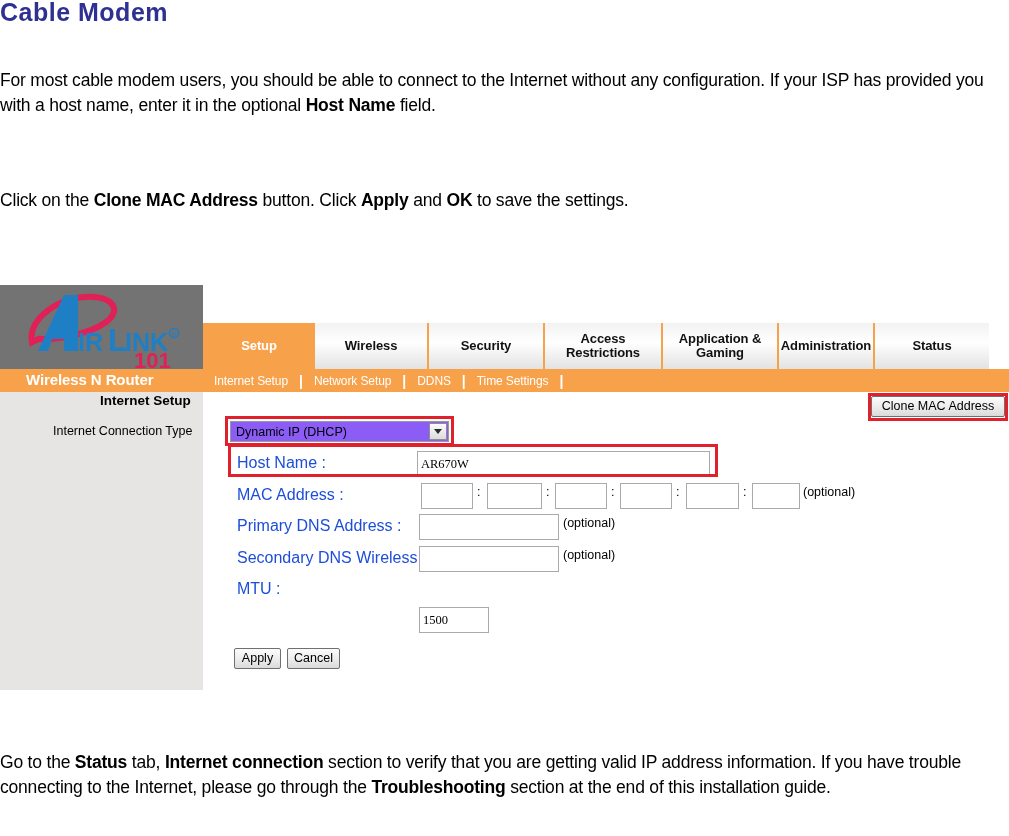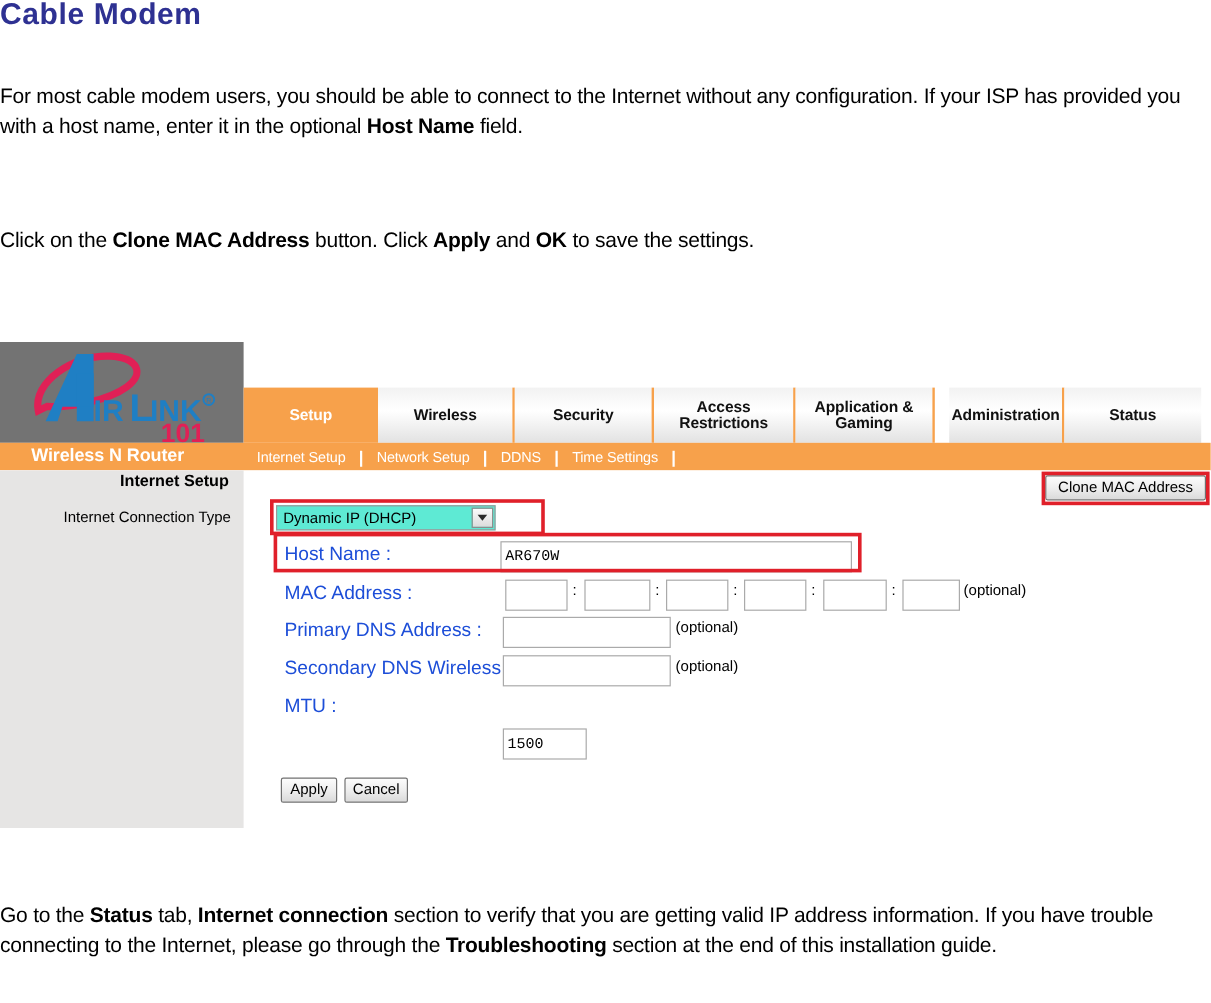--- a/index.html
+++ b/index.html
@@ -103,21 +103,21 @@
   .tab.active {
     background: #f7a14b;
     color: #ffffff;
     border-right: none;
   }
   .tab-w1 { width: 112px; }
   .tab-w2 { width: 114px; }
   .tab-w3 { width: 116px; }
   .tab-w4 { width: 118px; }
   .tab-w5 { width: 116px; }
-  .tab-w6 { width: 96px; margin-left: 12px; }
+  .tab-w6 { width: 96px; }
   .tab-w7 { width: 114px; }
 
   
   .subnav {
     position: absolute;
     left: 205px; top: 84px;
     height: 23px;
     display: flex;
     align-items: center;
   }
@@ -181,21 +181,21 @@
     position: absolute;
     font-size: 16px;
     color: #1d4ed8;
     white-space: nowrap;
   }
   .txt {
     position: absolute;
     box-sizing: border-box;
     border: 1px solid #aaaaaa;
     background: #ffffff;
-    font-family: Liberation Mono, monospace;
+    font-family: Liberation Serif, serif;
     font-size: 12.5px;
     color: #000;
     padding: 12px 3px;
     height: 20px;
     line-height: 18px;
     outline: none;
   }
   .optional {
     position: absolute;
     font-size: 12.5px;
@@ -205,24 +205,24 @@
   .colon-sep {
     position: absolute;
     font-size: 12.5px;
     color: #000;
   }
 
   
   .sel-wrap {
     position: absolute;
     left: 230px; top: 29px;
-    width: 183px; height: 21px;
+    width: 219px; height: 21px;
     box-sizing: border-box;
     border: 1px solid #9a9a9a;
-    background: #5eead4;
+    background: #8b5cf6;
     cursor: pointer;
   }
   .sel-text {
     position: absolute;
     left: 5px; top: 1px;
     font-size: 12.5px;
     line-height: 18px;
     color: #000;
     white-space: nowrap;
   }

